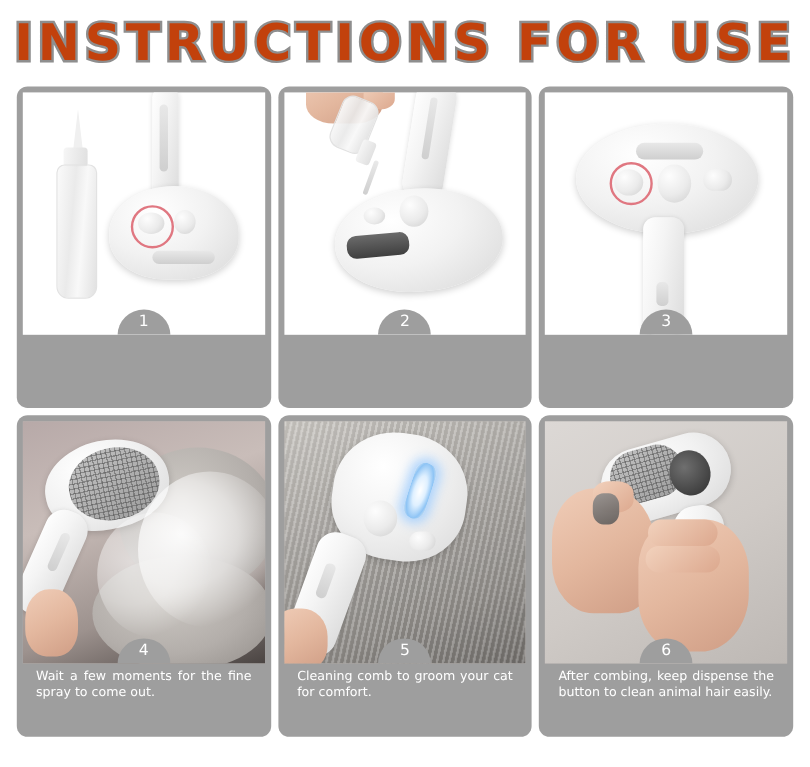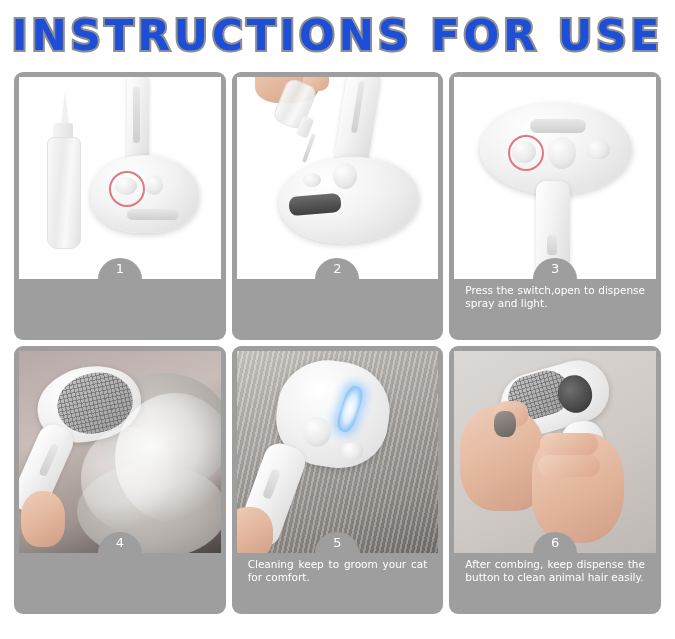--- a/index.html
+++ b/index.html
@@ -13,21 +13,21 @@
   
   .title-wrap{
     height:72px;
     display:flex;align-items:center;justify-content:center;
   }
   .title{
     font-family:"DejaVu Sans", sans-serif;
     font-size:42px;
     font-weight:bold;
     letter-spacing:4px;
-    color:#1d4ed8;
+    color:#c2410c;
     -webkit-text-stroke:4px #8e8e8e;
     paint-order:stroke fill;
     text-transform:uppercase;
     white-space:nowrap;
     line-height:1;
   }
 
   
   .grid{
     display:grid;
@@ -240,54 +240,54 @@
       <div class="ph brush-head" style="left:26px;top:26px;width:152px;height:92px;border-radius:50%;"></div>
       <div class="ph slot-light" style="left:76px;top:42px;width:56px;height:14px;border-radius:8px;"></div>
       <div class="ph btn-round" style="left:58px;top:64px;width:24px;height:22px;"></div>
       <div class="ph btn-round" style="left:94px;top:60px;width:28px;height:32px;"></div>
       <div class="ph btn-round" style="left:132px;top:64px;width:24px;height:18px;border-radius:9px;"></div>
       <div class="ph brush-handle" style="left:82px;top:104px;width:34px;height:98px;border-radius:10px;"></div>
       <div class="ph slot-light" style="left:93px;top:158px;width:10px;height:20px;border-radius:4px;"></div>
       <div class="ph ring" style="left:54px;top:58px;width:32px;height:32px;"></div>
       <div class="numtab">3</div>
     </div>
-    <div class="caption">Press the switch,open to dispense spray and light.</div>
   </div>
 
   <div class="panel dark">
     <div class="photo">
       <div class="catbg"></div>
       <div class="cat-body" style="left:80px;top:22px;width:132px;height:120px;"></div>
       <div class="cat-body" style="left:58px;top:112px;width:150px;height:96px;"></div>
 
       <div class="ph brush-head" style="left:18px;top:16px;width:104px;height:74px;border-radius:50% 50% 46% 46%;transform:rotate(-12deg);"></div>
       <div class="pins" style="left:38px;top:22px;width:76px;height:60px;transform:rotate(-12deg);"></div>
       <div class="ph brush-handle" style="left:6px;top:72px;width:36px;height:92px;border-radius:16px;transform:rotate(24deg);"></div>
       <div class="ph slot-light" style="left:26px;top:92px;width:8px;height:34px;border-radius:4px;transform:rotate(24deg);"></div>
       <div class="hand" style="left:2px;top:140px;width:44px;height:56px;"></div>
 
       <div class="mist" style="left:96px;top:42px;width:120px;height:130px;"></div>
       <div class="mist" style="left:62px;top:76px;width:96px;height:104px;opacity:.65;"></div>
       <div class="numtab">4</div>
     </div>
+    <div class="caption">Wait a few moments for the fine spray to come out.</div>
   </div>
 
   <div class="panel dark">
     <div class="photo">
       <div class="fur"></div>
       <div class="ph brush-head" style="left:40px;top:10px;width:112px;height:106px;border-radius:46% 46% 44% 44%;transform:rotate(8deg);"></div>
       <div class="led" style="left:104px;top:34px;width:18px;height:48px;transform:rotate(18deg);"></div>
       <div class="ph btn-round" style="left:66px;top:66px;width:28px;height:30px;"></div>
       <div class="ph btn-round" style="left:104px;top:92px;width:22px;height:16px;border-radius:9px;"></div>
       <div class="ph brush-handle" style="left:14px;top:92px;width:42px;height:104px;border-radius:16px;transform:rotate(20deg);"></div>
       <div class="ph slot-light" style="left:30px;top:118px;width:9px;height:30px;border-radius:4px;transform:rotate(20deg);"></div>
       <div class="hand" style="left:-12px;top:156px;width:48px;height:52px;"></div>
       <div class="numtab">5</div>
     </div>
-    <div class="caption">Cleaning keep to groom your cat for comfort.</div>
+    <div class="caption">Cleaning comb to groom your cat for comfort.</div>
   </div>
 
   <div class="panel dark">
     <div class="photo">
       <div class="handbg"></div>
       <div class="ph brush-head" style="left:46px;top:16px;width:110px;height:62px;border-radius:40px;transform:rotate(-16deg);"></div>
       <div class="pins" style="left:54px;top:22px;width:62px;height:44px;border-radius:24px;transform:rotate(-16deg);"></div>
       <div class="ph" style="left:104px;top:24px;width:34px;height:38px;background:radial-gradient(circle at 40% 35%,#6f6f6f,#2f2f2f);border-radius:50%;transform:rotate(-16deg);"></div>
       <div class="ph brush-handle" style="left:112px;top:70px;width:42px;height:112px;border-radius:18px;transform:rotate(-7deg);"></div>
       <div class="ph slot-light" style="left:132px;top:118px;width:9px;height:34px;border-radius:4px;"></div>

